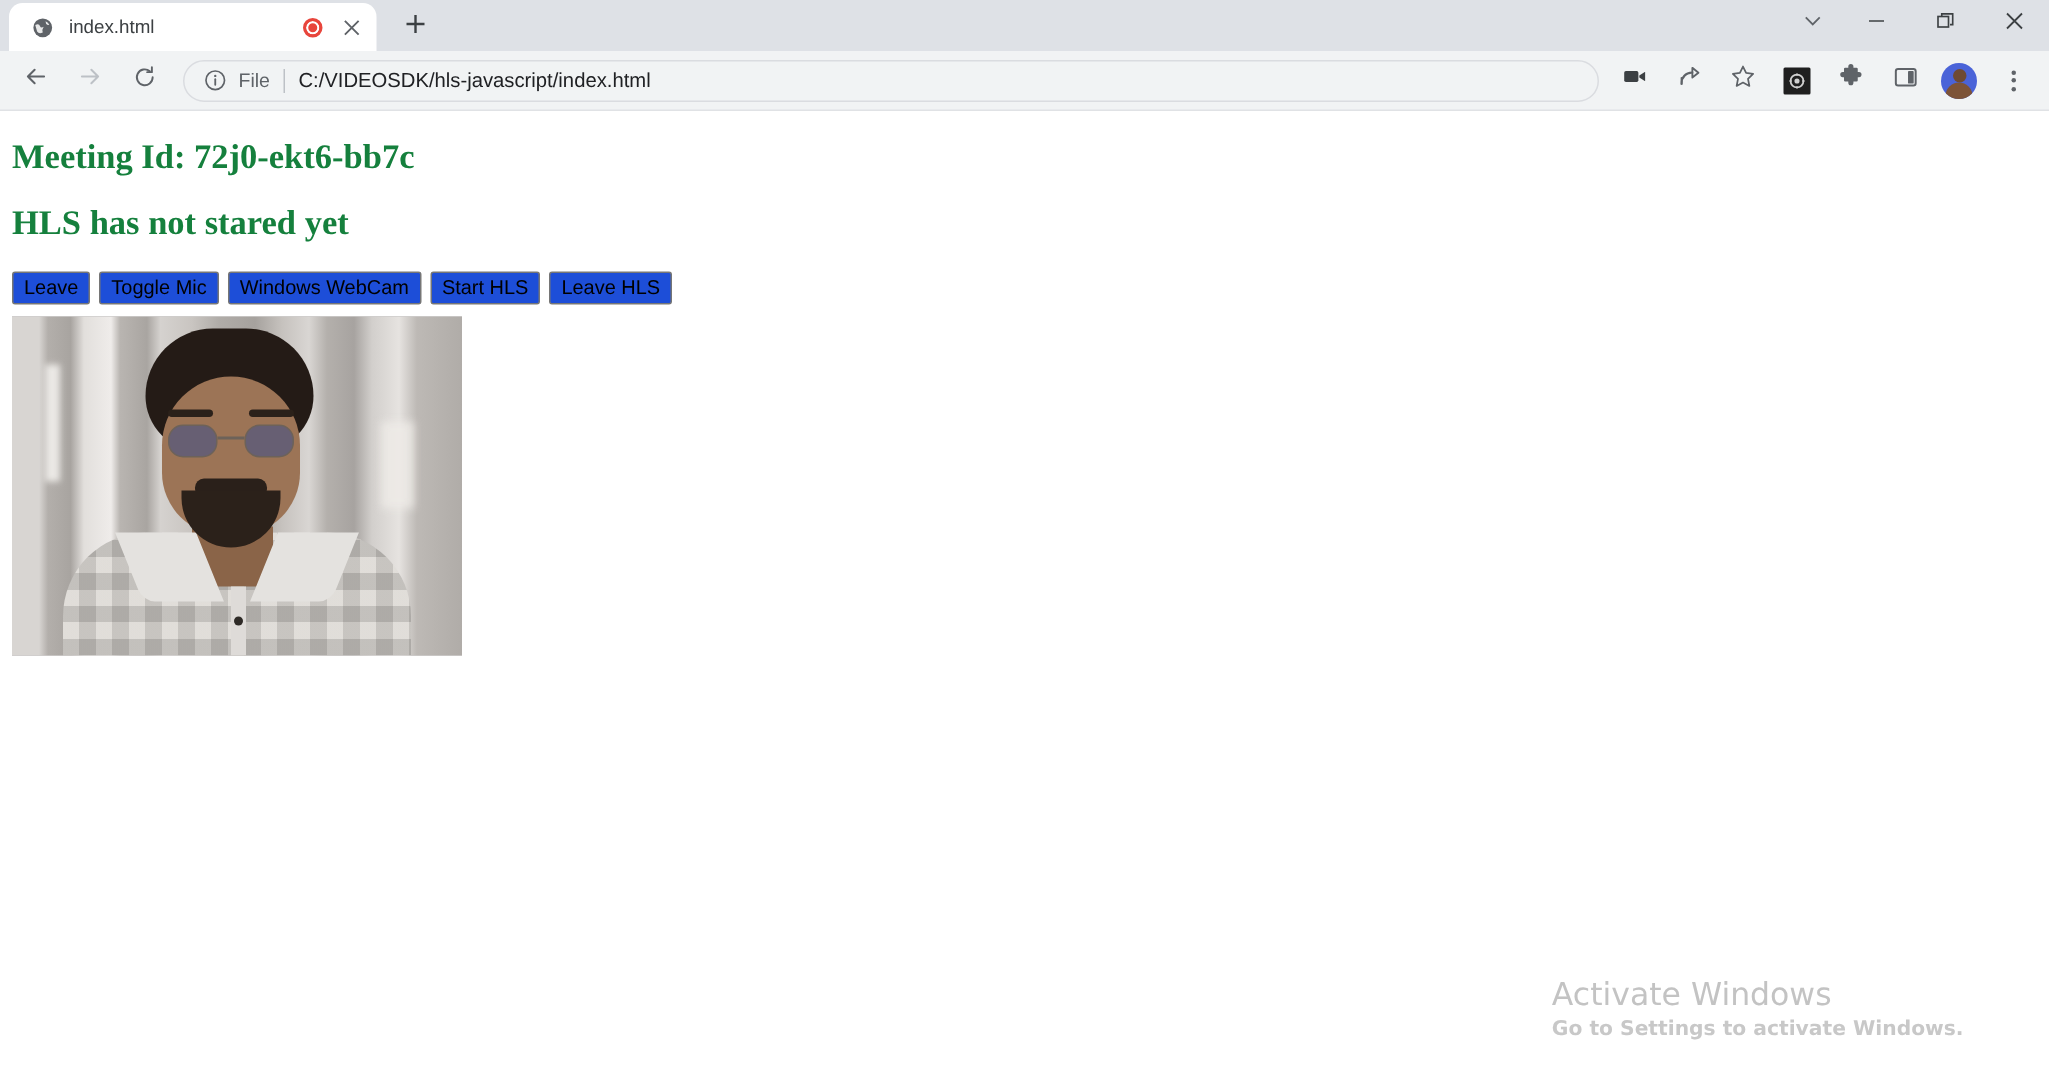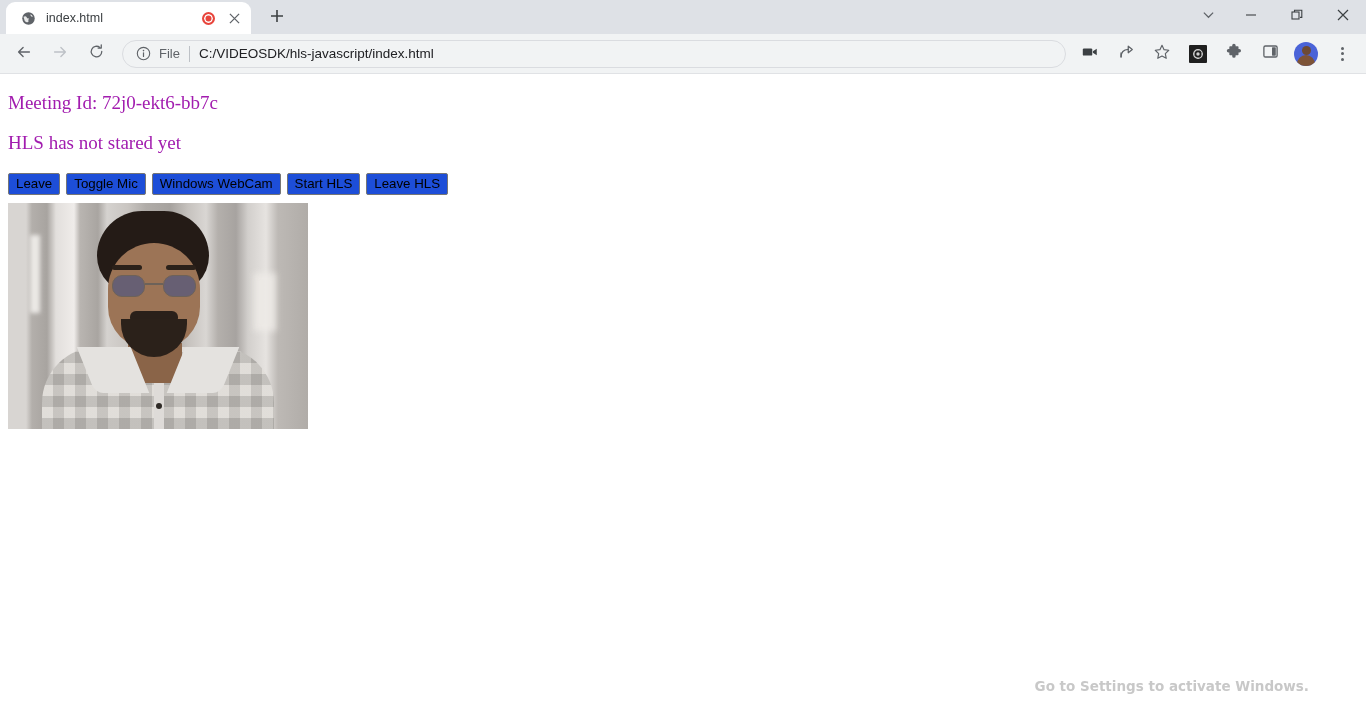--- a/index.html
+++ b/index.html
@@ -239,23 +239,23 @@
     overflow: hidden;
   }
 
   .page {
     padding: 8px;
     font-family: "Liberation Serif", "DejaVu Serif", serif;
   }
 
   h3.page-heading {
     font-family: "Liberation Serif", "DejaVu Serif", serif;
-    font-size: 19px;
-    font-weight: normal;
-    color: #a21caf;
+    font-size: 23px;
+    font-weight: bold;
+    color: #15803d;
     margin: 0 0 0 0;
     line-height: 1;
   }
   .heading-1 { padding-top: 11px; }
   .heading-2 { padding-top: 21px; padding-bottom: 21px; }
 
   .btn-row {
     display: flex;
     gap: 6px;
     align-items: center;
@@ -660,17 +660,18 @@
           <span class="bridge"></span>
           <span class="lens r"></span>
         </div>
         <div class="vid-stache"></div>
         <div class="vid-beard"></div>
       </div>
 
     </div>
 
     <div class="watermark">
+      <div class="wm-title">Activate Windows</div>
       <div class="wm-sub">Go to Settings to activate Windows.</div>
     </div>
   </div>
 
 </div>
 
 </body></html>

